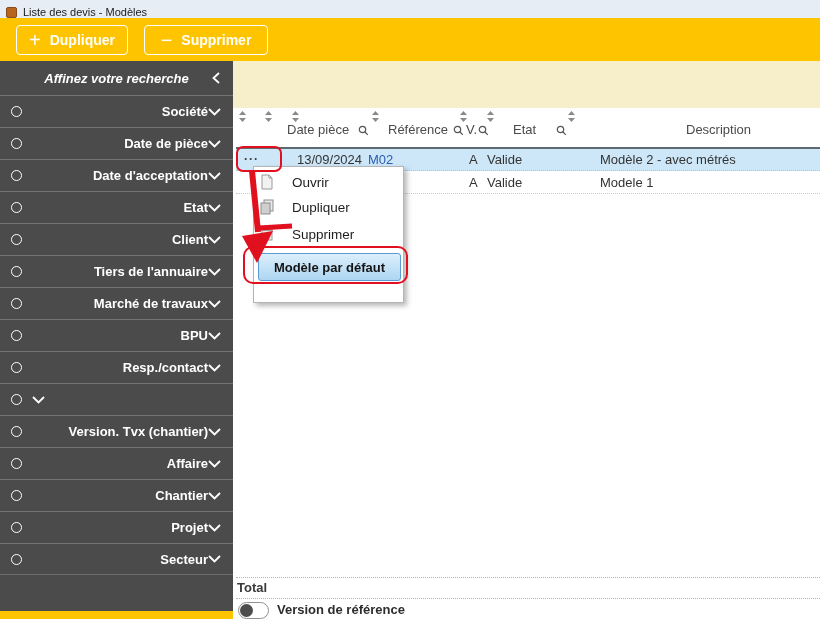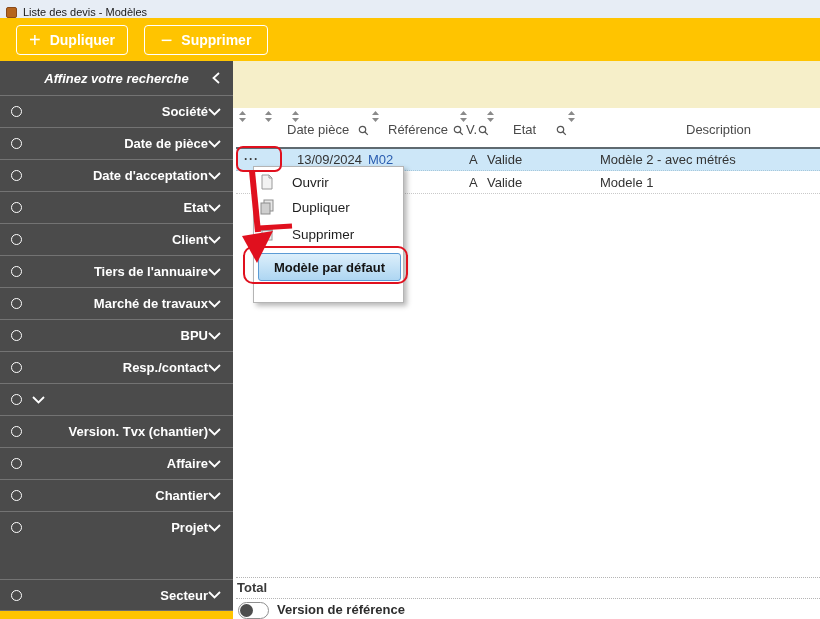--- a/index.html
+++ b/index.html
@@ -23,21 +23,21 @@
   #btn-dup { left:16px; width:112px; }
   #btn-sup { left:144px; width:124px; }
 
   
   .sidebar { position:absolute; left:0; top:61px; width:233px; height:562px; background:#4B4B4B; color:#fff;text-align:right; }
   .sb-header { height:34px; position:relative; display:flex; align-items:center; justify-content:center;
     font-size:13px; font-style:italic; font-weight:700; }
   .sb-header svg { position:absolute; right:13px; top:11px; }
   .sb-item { height:32px; border-top:1px solid #737373; display:flex; align-items:center;
     padding:0 12px 0 11px; cursor:pointer; }
-  .sb-item:last-of-type { border-bottom:1px solid #6e6e6e;margin-top:36px; }
+  .sb-item:last-of-type { border-bottom:1px solid #6e6e6e; }
   .sb-circle { width:11px; height:11px; border:1.5px solid #fff; border-radius:50%; margin-right:10px; flex:0 0 auto; }
   .sb-label { font-size:13px; font-weight:600; flex:1 1 auto; }
   .sb-strip { position:absolute; left:0; top:611px; width:233px; height:8px; background:#FFC400; }
 
   
   .cream { position:absolute; left:233px; top:61px; width:587px; height:47px; background:#F6EFC9; }
   .hdr-border { position:absolute; left:236px; top:147px; width:584px; height:2px; background:#5f6a70; }
   .sorthandle { position:absolute; top:111px; }
   .colhdr { position:absolute; top:122px; font-size:13px; color:#4a4a4a; white-space:nowrap; }
   .mag { position:absolute; top:125px; }

